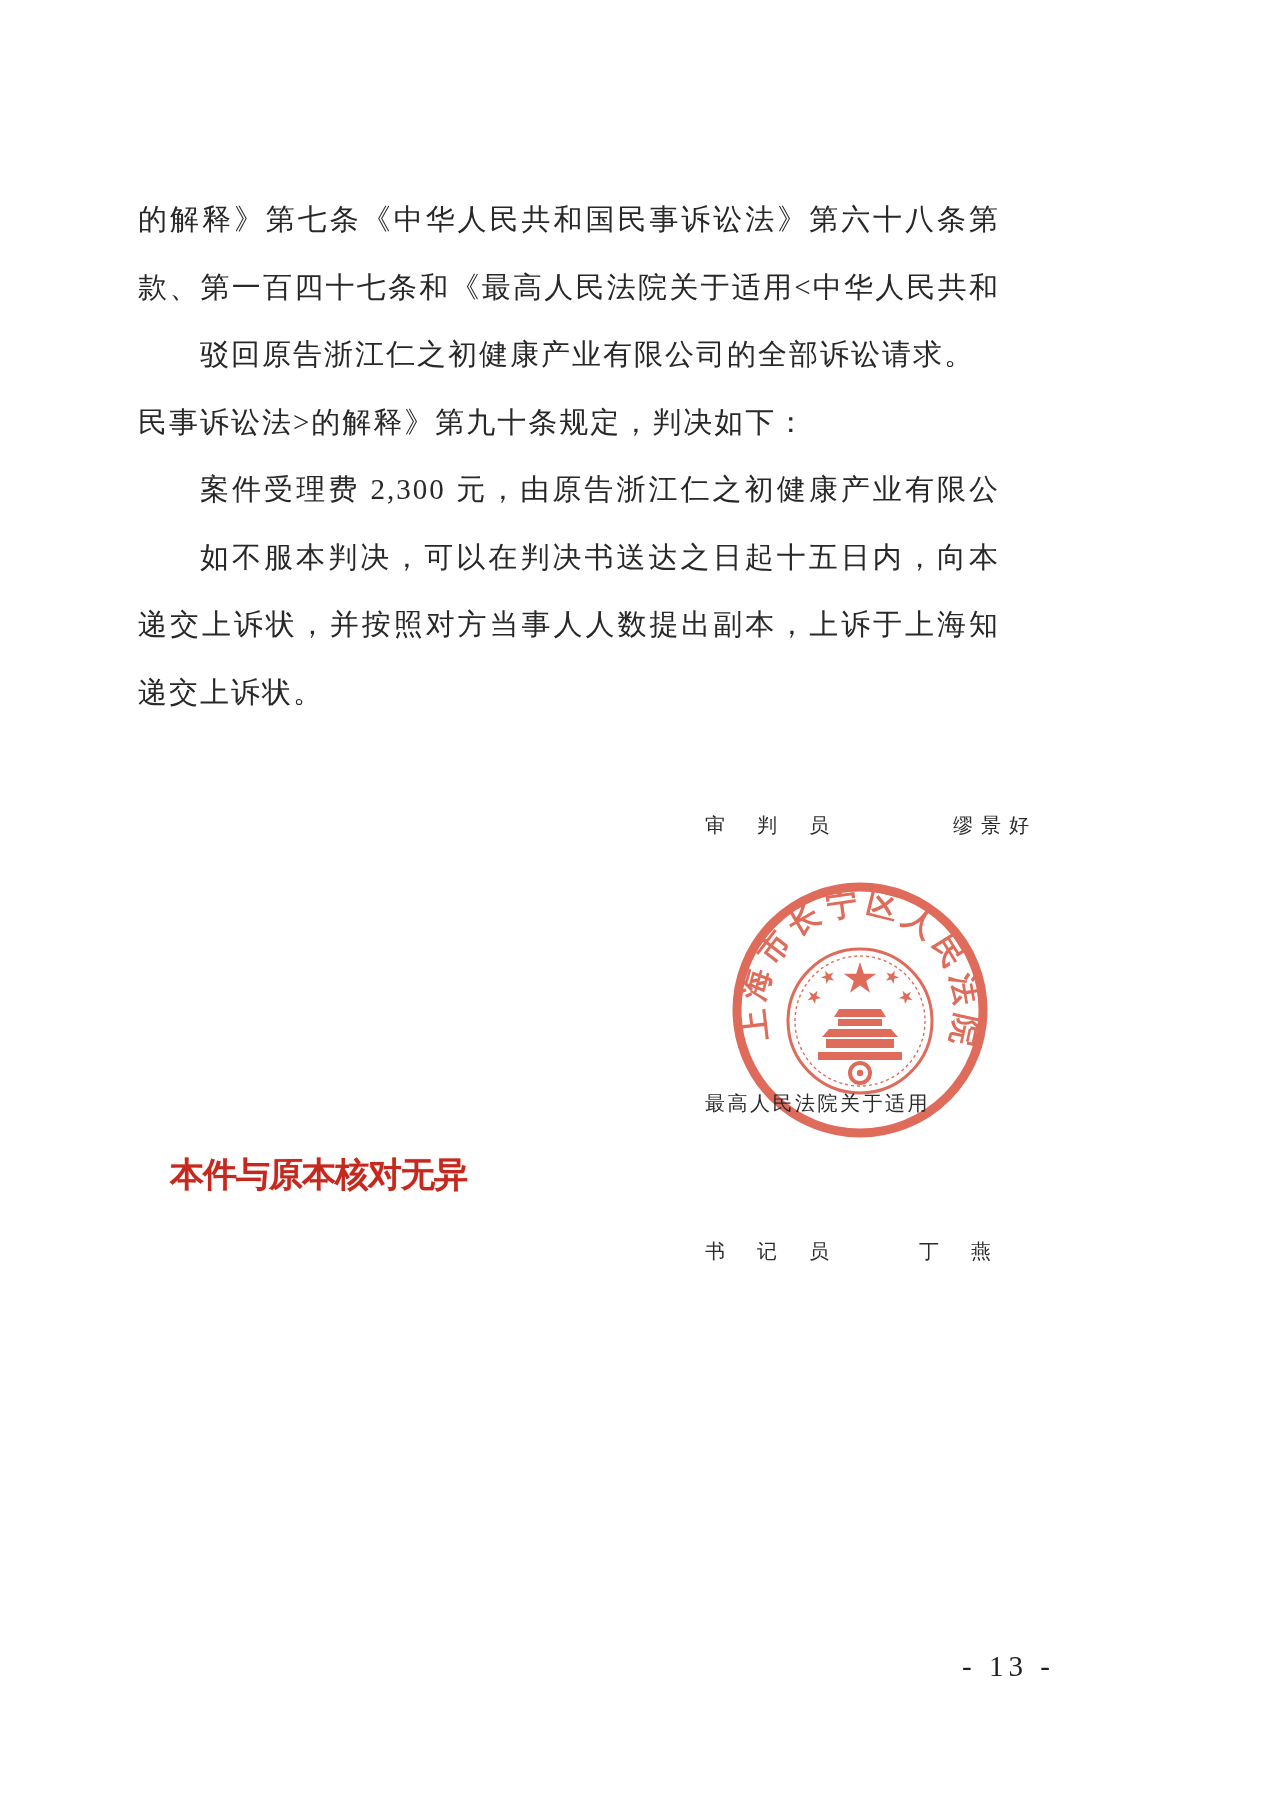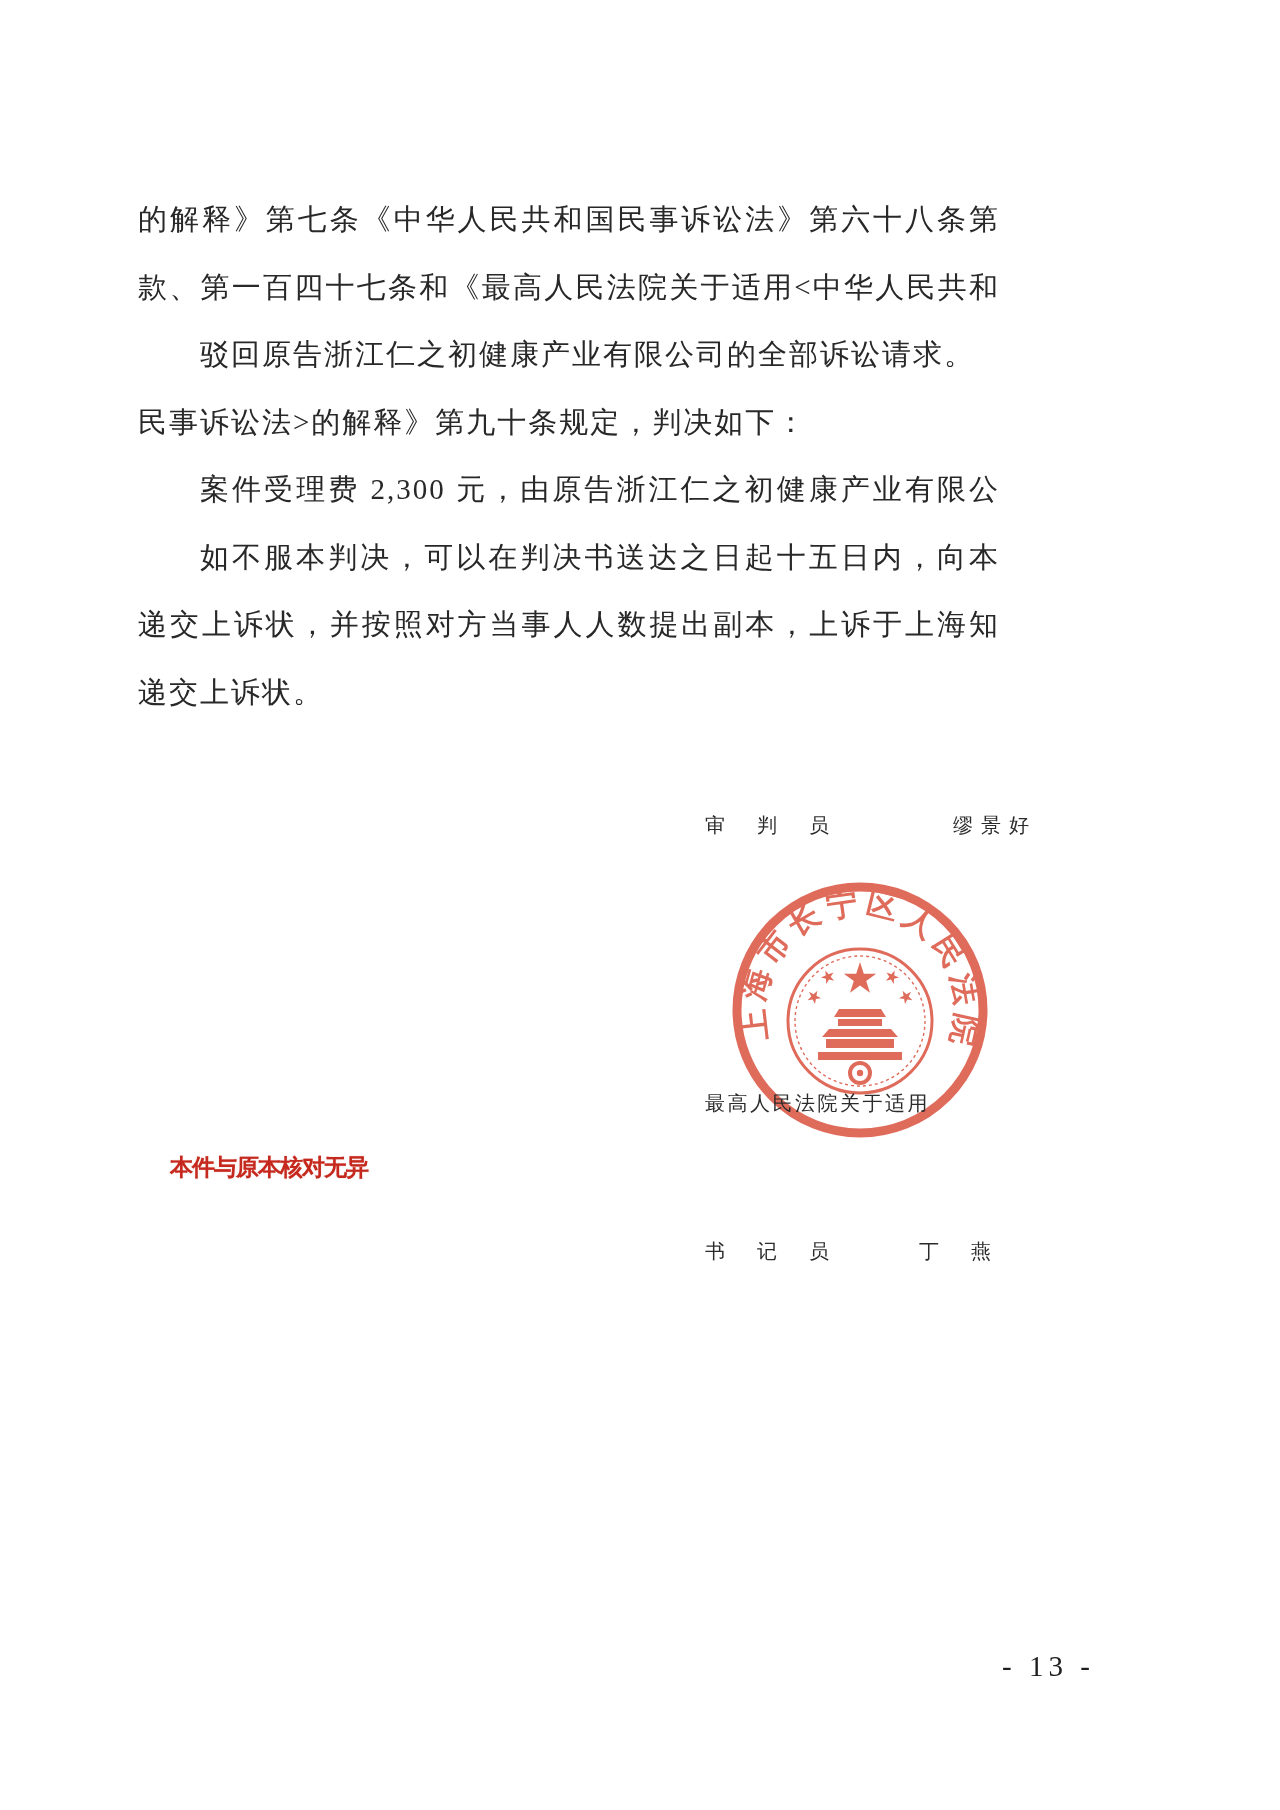--- a/index.html
+++ b/index.html
@@ -42,21 +42,21 @@
   .judge-name{margin-left:118px;letter-spacing:8px;}
   .date-row{top:1090px;letter-spacing:2.5px;z-index:3;}
   .clerk-row{top:1238px;text-align:right;}
   .clerk-name{margin-left:84px;letter-spacing:6px;}
   
   .verify-stamp{
     position:absolute;
     left:170px;top:1152px;
     font-family:"Liberation Sans","DejaVu Sans",sans-serif;
     font-weight:900;
-    font-size:23px;
+    font-size:34px;
     letter-spacing:-1px;
     color:#c5281c;
     z-index:3;
     text-shadow:0 0 1px rgba(197,40,28,.55);
   }
   
   .seal{
     position:absolute;
     left:726px;top:876px;
     width:268px;height:268px;
@@ -66,21 +66,21 @@
   .seal svg{width:100%;height:100%;}
   .seal-text{
     font-family:"Liberation Serif","DejaVu Serif",serif;
     font-size:31px;
     font-weight:bold;
     letter-spacing:6px;
   }
   
   .page-number{
     position:absolute;
-    left:1002px;top:1650px;
+    left:962px;top:1650px;
     font-size:29px;
     letter-spacing:5px;
     color:#1e1e1e;
   }
 </style>
 </head>
 <body>
 
 <div class="page">
 

